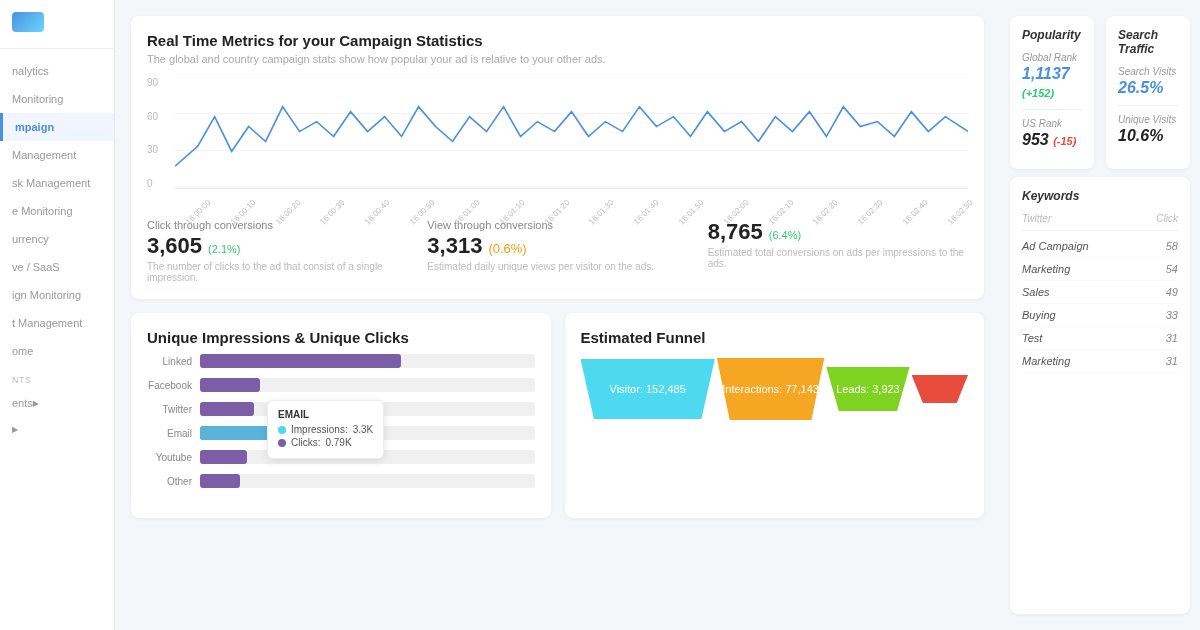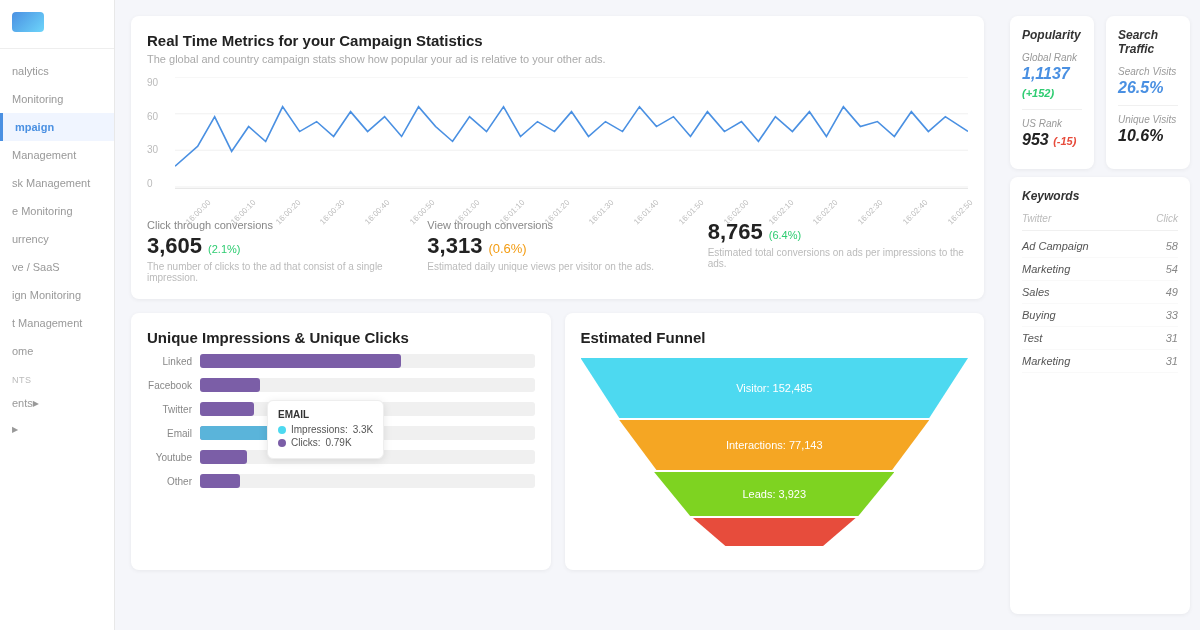--- a/index.html
+++ b/index.html
@@ -175,21 +175,20 @@
     }
     .tooltip-title { font-weight: 700; color: #333; margin-bottom: 4px; }
     .tooltip-row { display: flex; align-items: center; gap: 5px; margin-bottom: 2px; }
     .dot { width: 8px; height: 8px; border-radius: 50%; display: inline-block; }
     .dot-cyan { background: #4dd9f0; }
     .dot-purple { background: #7b5ea7; }
 
     
     .funnel-container {
       display: flex;
-      flex-direction: column;
       align-items: center;
       padding: 8px 0;
       gap: 2px;
     }
     .funnel-segment {
       display: flex;
       align-items: center;
       justify-content: center;
       color: white;
       font-size: 11px;
@@ -431,21 +430,21 @@
     </div>
 
     <div class="card card-half">
       <div class="card-title">Estimated Funnel</div>
       <div class="funnel-container">
 
         <div class="funnel-segment" style="width:100%; height:60px; background:#4dd9f0; clip-path: polygon(0 0, 100% 0, 90% 100%, 10% 100%);">
           <span>Visitor: 152,485</span>
         </div>
 
-        <div class="funnel-segment" style="width:80%; height:50px; background:#f5a623; clip-path: polygon(0 0, 100% 0, 88% 100%, 12% 100%);">
+        <div class="funnel-segment" style="width:80%; height:62px; background:#f5a623; clip-path: polygon(0 0, 100% 0, 88% 100%, 12% 100%);">
           <span>Interactions: 77,143</span>
         </div>
 
         <div class="funnel-segment" style="width:62%; height:44px; background:#7ed321; clip-path: polygon(0 0, 100% 0, 85% 100%, 15% 100%);">
           <span>Leads: 3,923</span>
         </div>
 
         <div class="funnel-segment" style="width:42%; height:28px; background:#e74c3c; clip-path: polygon(0 0, 100% 0, 80% 100%, 20% 100%);">
           <span></span>
         </div>

